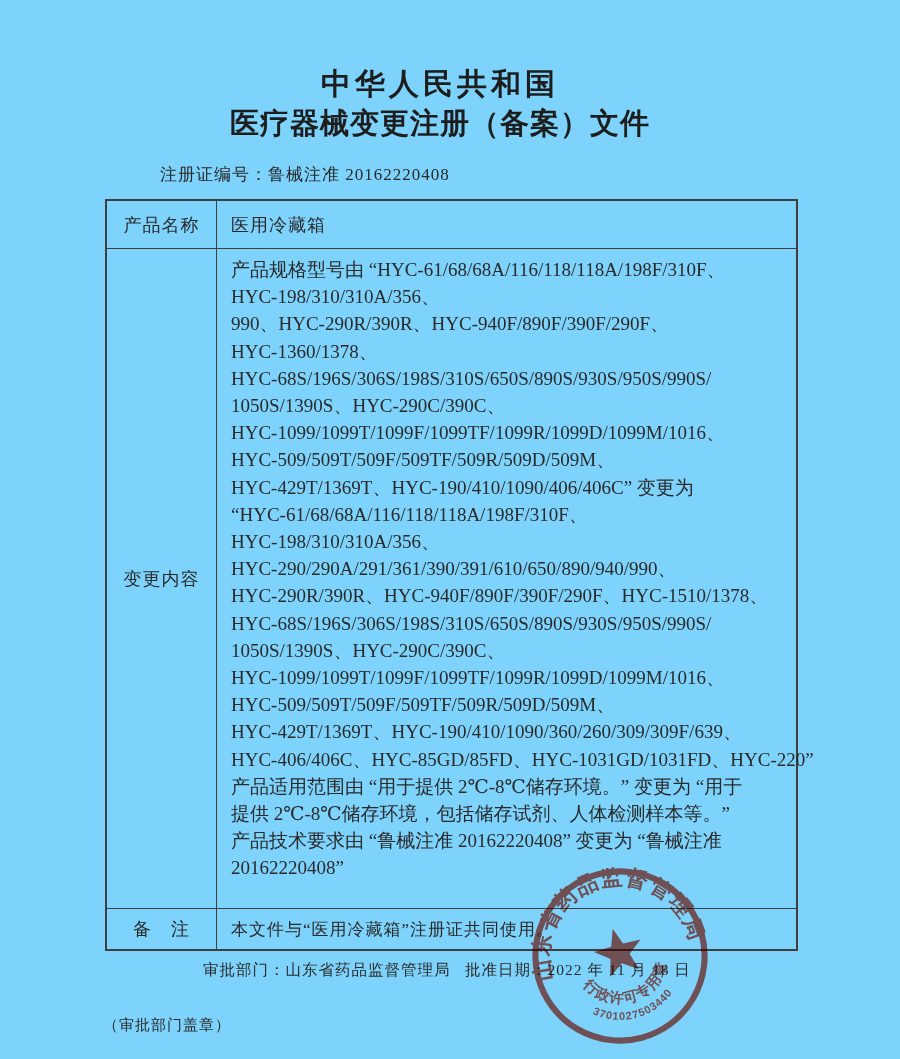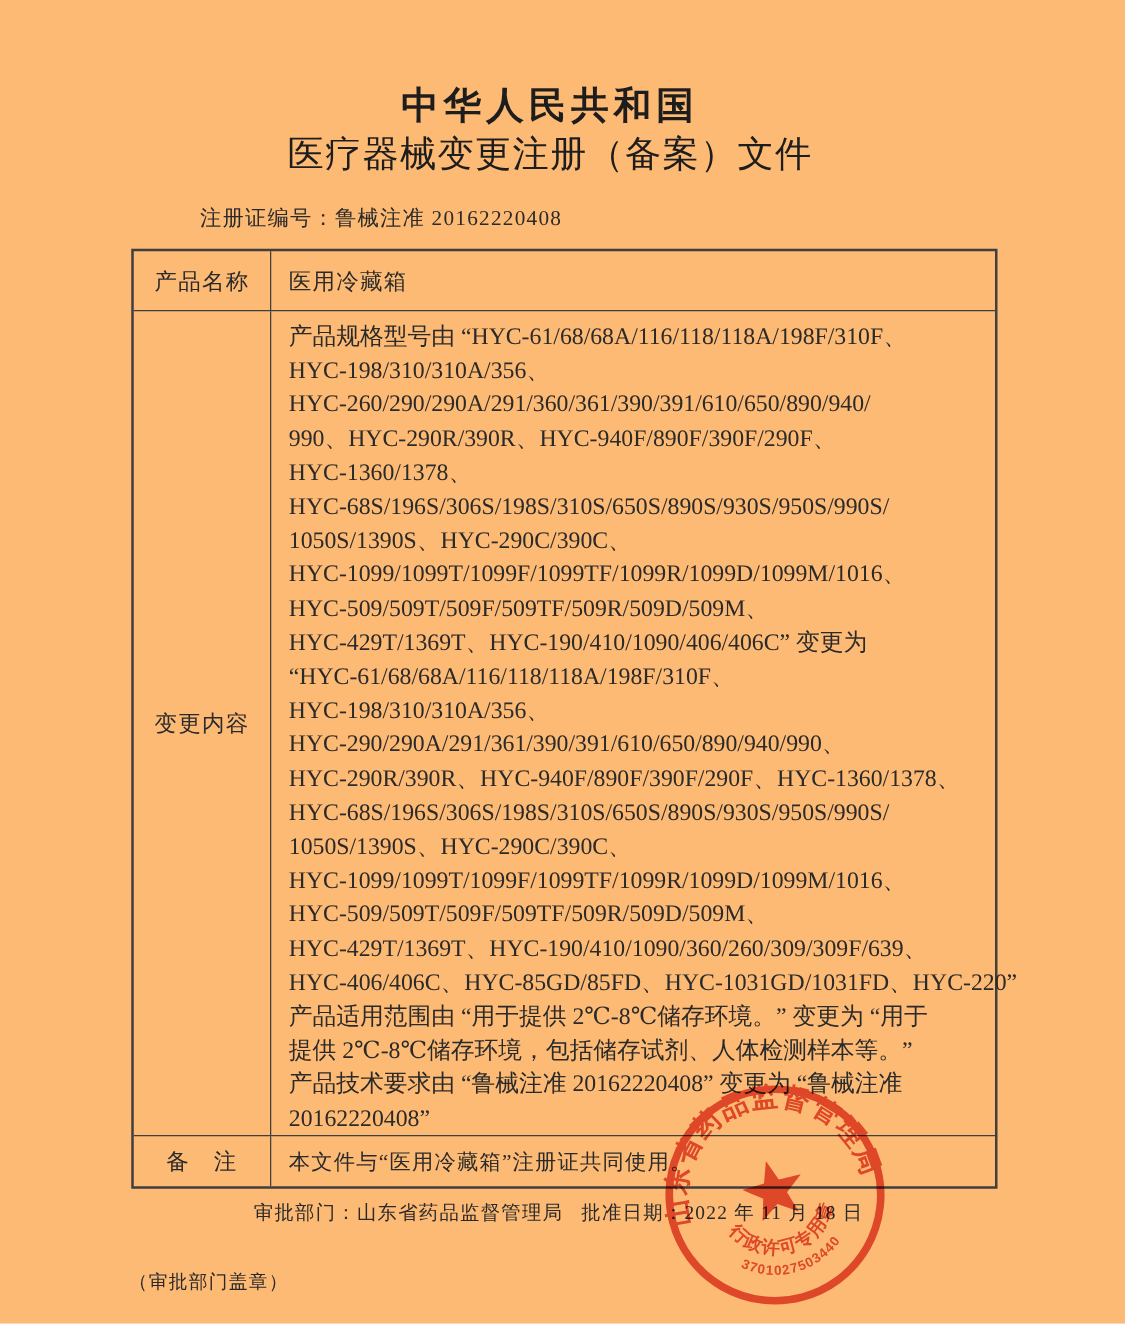--- a/index.html
+++ b/index.html
@@ -1,29 +1,29 @@
 <!DOCTYPE html>
 <html><head>
 <meta charset="utf-8">
 <style>
   html,body{margin:0;padding:0;background:#ffffff;}
   .page{
-    position:relative; width:900px; height:1059px; background:#fdba74;
+    position:relative; width:900px; height:1059px; background:#7dd3fc;
     color:#242424; overflow:hidden;
     font-family:"Liberation Serif","DejaVu Serif",serif;
   }
   .title1{
     position:absolute; top:64px; left:0; width:880px; text-align:center;
     font-family:"Liberation Sans","DejaVu Sans",sans-serif;
     font-size:30px; font-weight:bold; letter-spacing:4px; color:#1d1d1d;
   }
   .title2{
     position:absolute; top:104px; left:0; width:880px; text-align:center;
     font-family:"Liberation Sans","DejaVu Sans",sans-serif;
-    font-size:29px; font-weight:normal; letter-spacing:1px; color:#1d1d1d;
+    font-size:29px; font-weight:bold; letter-spacing:1px; color:#1d1d1d;
   }
   .regno{
     position:absolute; top:163px; left:160px;
     font-size:17px; letter-spacing:1px; color:#2a2a2a;
   }
   .doc-table{
     position:absolute; left:105px; top:199px; width:693px; height:752px;
     border:2px solid #3f3f3f; box-sizing:border-box;
     display:flex; flex-direction:column;
   }
@@ -69,32 +69,31 @@
   <div class="doc-table">
     <div class="t-row row-product">
       <div class="label-cell">产品名称</div>
       <div class="content-cell">医用冷藏箱</div>
     </div>
     <div class="t-row row-change">
       <div class="label-cell">变更内容</div>
       <div class="content-cell change-lines">
           <div>产品规格型号由 “HYC-61/68/68A/116/118/118A/198F/310F、</div>
           <div>HYC-198/310/310A/356、</div>
-          <div>HYC-260/290/290A/291/360/361/390/391/610/650/890/940/</div>
           <div>990、HYC-290R/390R、HYC-940F/890F/390F/290F、</div>
           <div>HYC-1360/1378、</div>
           <div>HYC-68S/196S/306S/198S/310S/650S/890S/930S/950S/990S/</div>
           <div>1050S/1390S、HYC-290C/390C、</div>
           <div>HYC-1099/1099T/1099F/1099TF/1099R/1099D/1099M/1016、</div>
           <div>HYC-509/509T/509F/509TF/509R/509D/509M、</div>
           <div>HYC-429T/1369T、HYC-190/410/1090/406/406C” 变更为</div>
           <div>“HYC-61/68/68A/116/118/118A/198F/310F、</div>
           <div>HYC-198/310/310A/356、</div>
           <div>HYC-290/290A/291/361/390/391/610/650/890/940/990、</div>
-          <div>HYC-290R/390R、HYC-940F/890F/390F/290F、HYC-1360/1378、</div>
+          <div>HYC-290R/390R、HYC-940F/890F/390F/290F、HYC-1510/1378、</div>
           <div>HYC-68S/196S/306S/198S/310S/650S/890S/930S/950S/990S/</div>
           <div>1050S/1390S、HYC-290C/390C、</div>
           <div>HYC-1099/1099T/1099F/1099TF/1099R/1099D/1099M/1016、</div>
           <div>HYC-509/509T/509F/509TF/509R/509D/509M、</div>
           <div>HYC-429T/1369T、HYC-190/410/1090/360/260/309/309F/639、</div>
           <div>HYC-406/406C、HYC-85GD/85FD、HYC-1031GD/1031FD、HYC-220”</div>
           <div>产品适用范围由 “用于提供 2℃-8℃储存环境。” 变更为 “用于</div>
           <div>提供 2℃-8℃储存环境，包括储存试剂、人体检测样本等。”</div>
           <div>产品技术要求由 “鲁械注准 20162220408” 变更为 “鲁械注准</div>
           <div>20162220408”</div>

